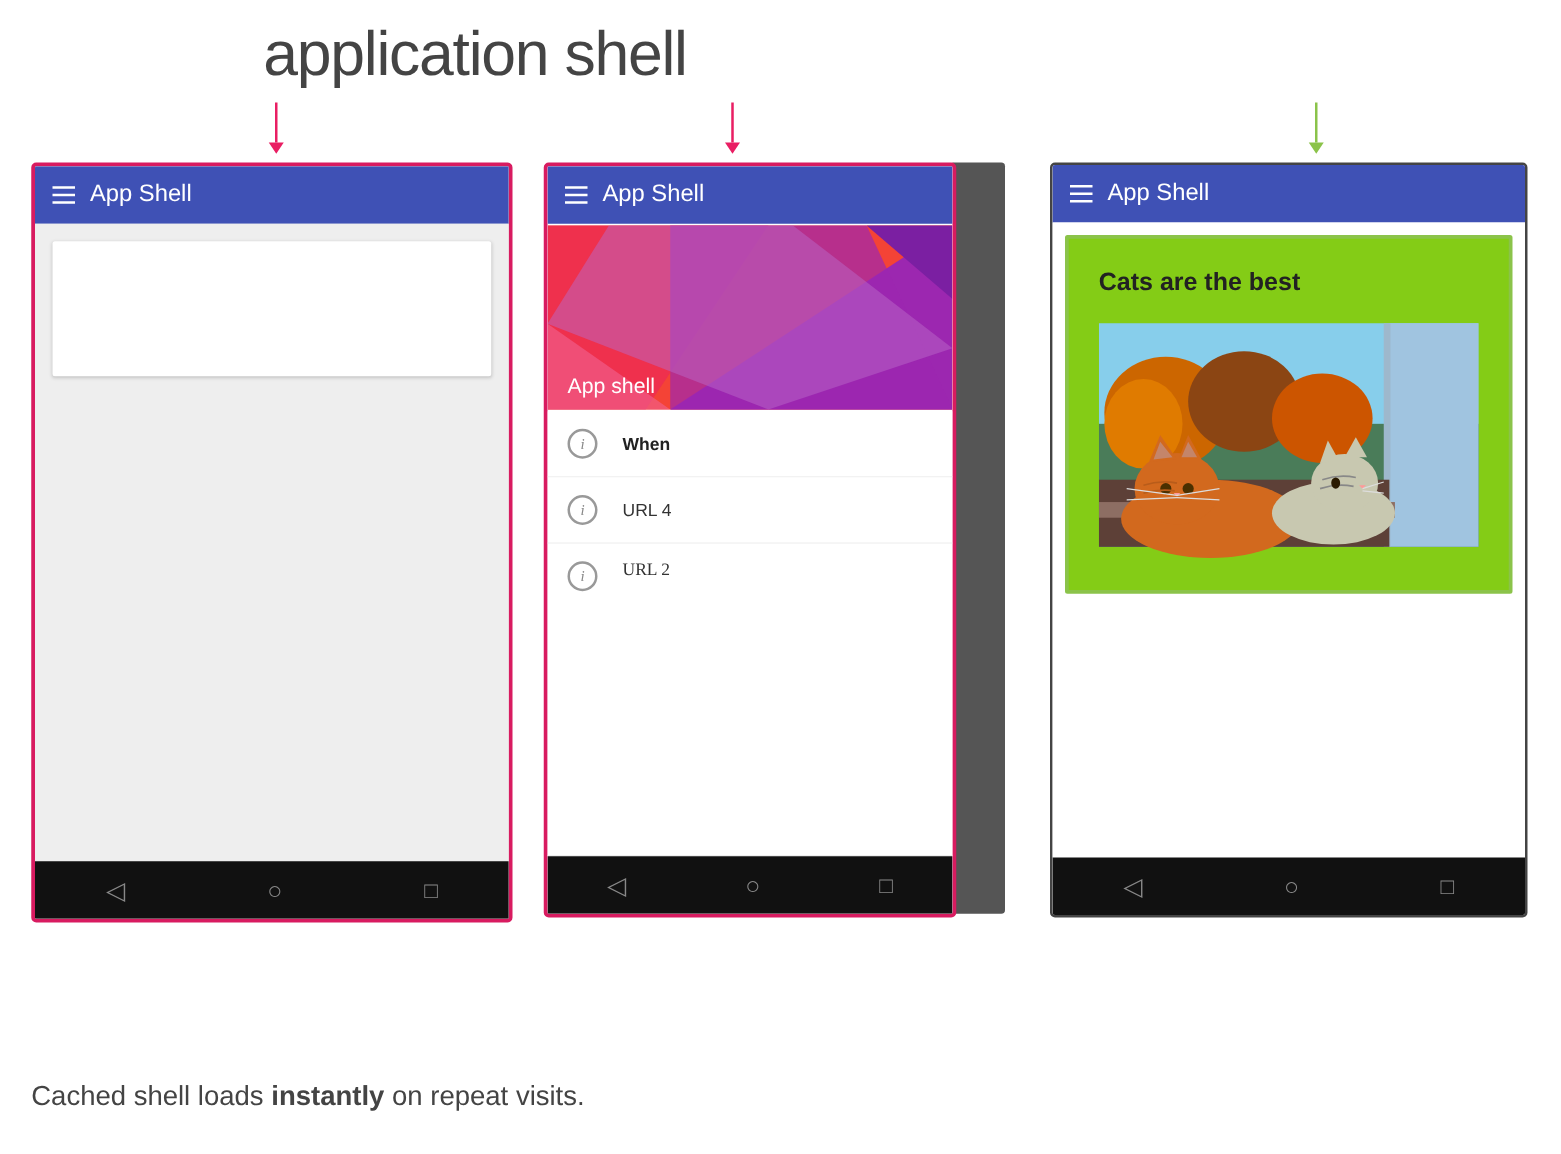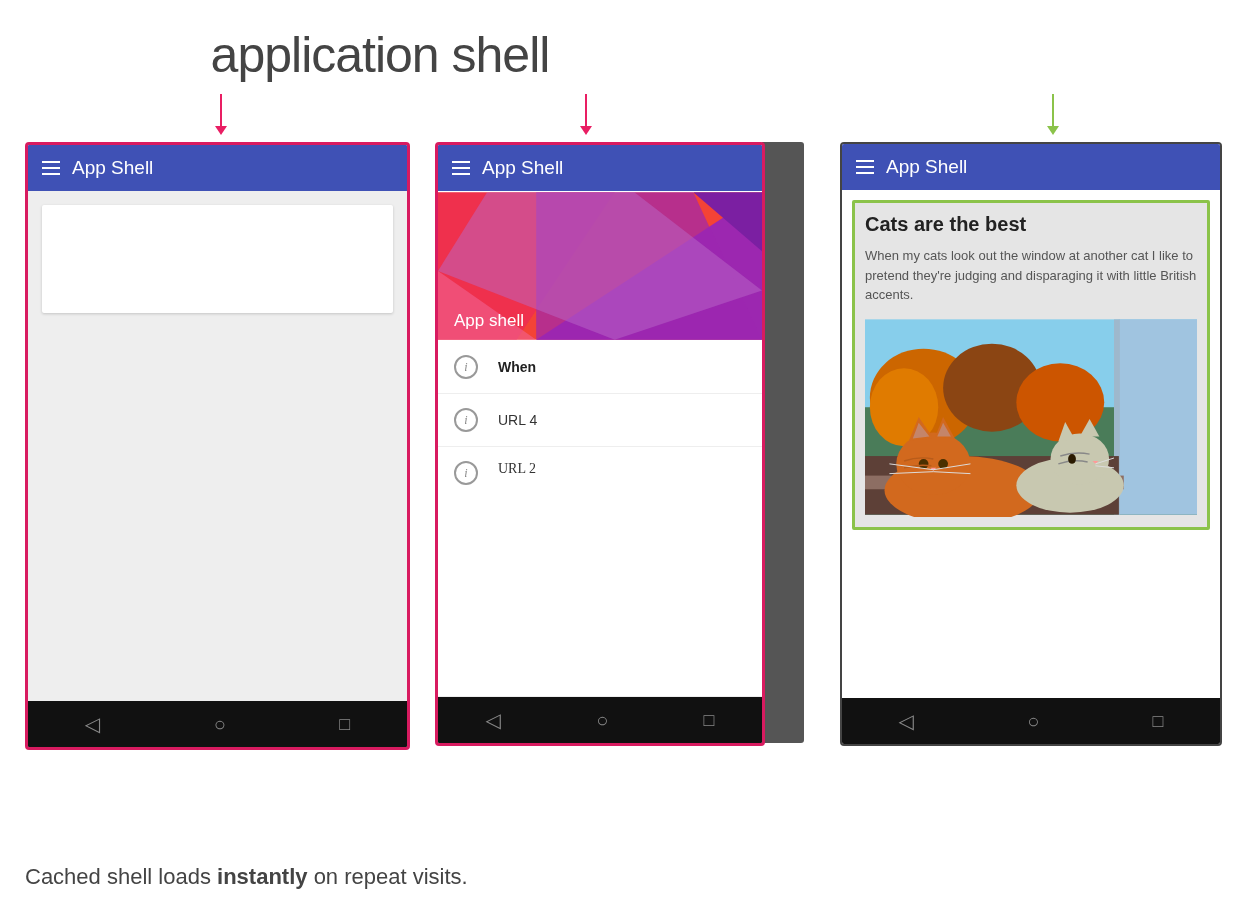--- a/index.html
+++ b/index.html
@@ -11,21 +11,21 @@
       overflow: hidden;
       display: flex;
       flex-direction: column;
       align-items: center;
       justify-content: flex-start;
     }
   </style>
 </head>
 <body>
 
-<div style="position:relative; width:1249px; height:923px; background:#fff; overflow:hidden;margin-top:12px;">
+<div style="position:relative; width:1249px; height:923px; background:#fff; overflow:hidden;">
 
   <div style="position:absolute; top:14px; left:30px; width:700px; display:flex; flex-direction:column; align-items:center;">
     <span style="font-size:50px; color:#444; font-weight:300; letter-spacing:-1px; font-family:Arial,sans-serif;">application shell</span>
   </div>
 
 
   <div style="position:absolute; top:82px; left:215px; display:flex; flex-direction:column; align-items:center;">
     <div style="width:2px; height:32px; background:#e91e63;"></div>
     <div style="width:0;height:0;border-left:6px solid transparent;border-right:6px solid transparent;border-top:9px solid #e91e63;"></div>
   </div>
@@ -124,23 +124,22 @@
     <div style="background:#3f51b5; height:46px; display:flex; align-items:center; padding:0 14px; gap:12px;">
       <div style="display:flex; flex-direction:column; gap:4px;">
         <span style="width:18px;height:2px;background:#fff;display:block;"></span>
         <span style="width:18px;height:2px;background:#fff;display:block;"></span>
         <span style="width:18px;height:2px;background:#fff;display:block;"></span>
       </div>
       <span style="color:#fff; font-size:19px; font-weight:400; font-family:Arial,sans-serif;">App Shell</span>
     </div>
 
     <div style="padding:10px; background:#fff; min-height:508px;">
-      <div style="border:3px solid #8bc34a; border-radius:2px; padding:10px; background:#e5e5e5;">
+      <div style="border:3px solid #8bc34a; border-radius:2px; padding:24px; background:#84cc16;">
         <div style="font-size:20px; font-weight:bold; color:#222; margin-bottom:10px; font-family:Arial,sans-serif;">Cats are the best</div>
-        <div style="font-size:13px; color:#555; line-height:1.5; margin-bottom:12px; font-family:Arial,sans-serif;">When my cats look out the window at another cat I like to pretend they're judging and disparaging it with little British accents.</div>
 
         <div style="width:100%; height:200px; overflow:hidden; border-radius:2px;">
           <svg width="100%" height="200" viewBox="0 0 340 200" xmlns="http://www.w3.org/2000/svg">
 
             <rect width="340" height="200" fill="#87CEEB"></rect>
 
             <rect y="90" width="340" height="110" fill="#4a7c59"></rect>
 
             <rect x="260" y="0" width="80" height="200" fill="#a0c4e0"></rect>
 

